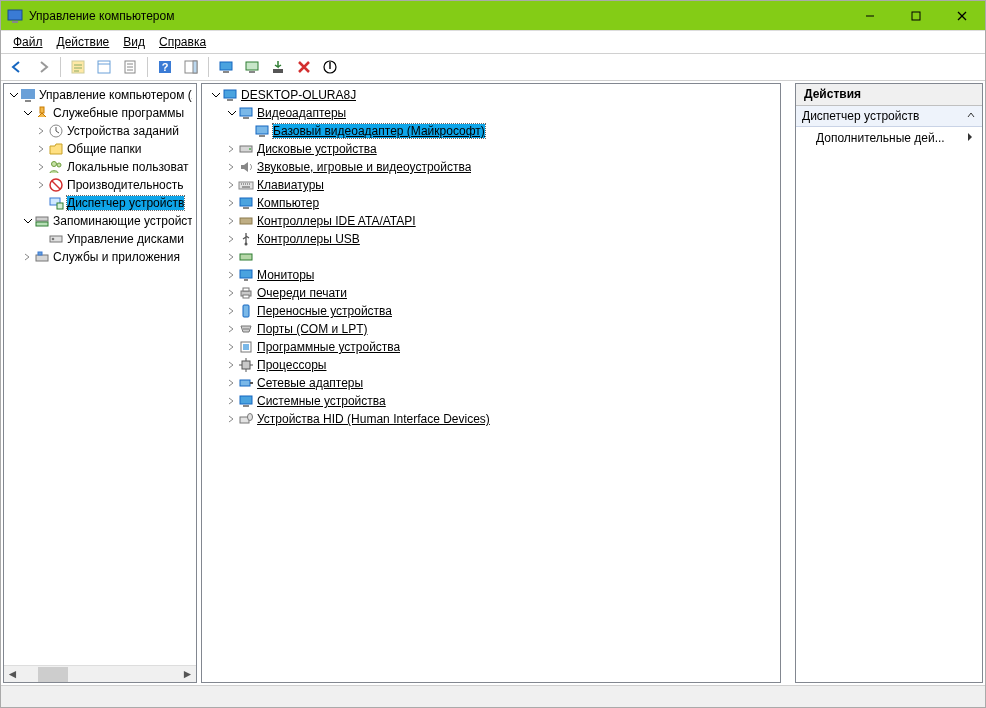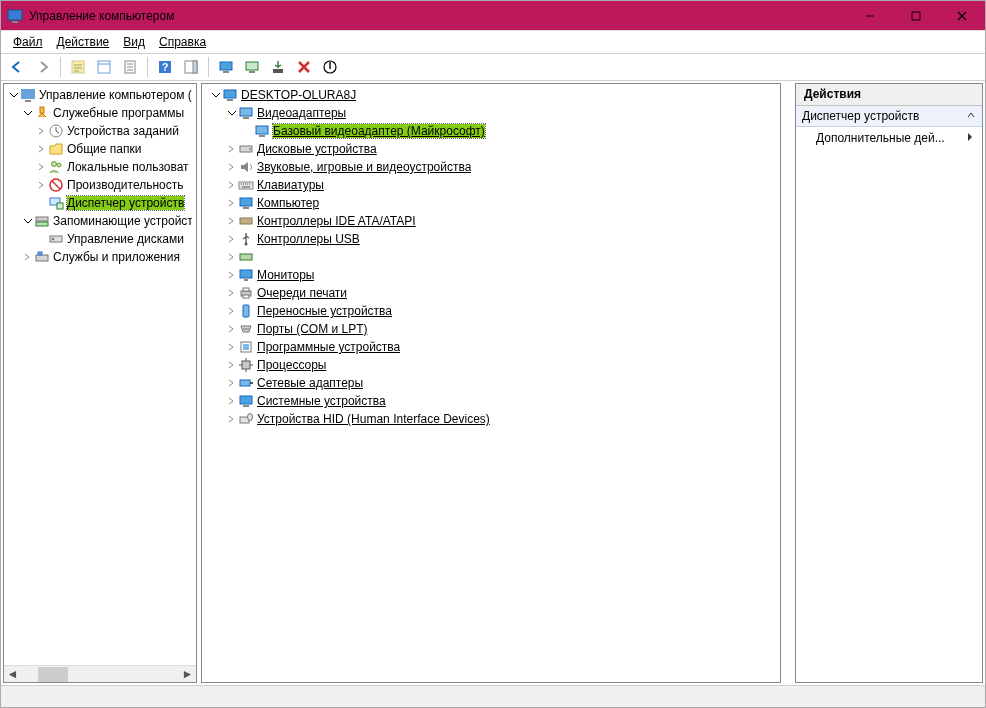--- a/index.html
+++ b/index.html
@@ -16,21 +16,21 @@
     border: 1px solid #aaa;
     overflow: hidden;
   }
   
   .titlebar {
     height: 30px;
     display: flex;
     align-items: center;
     padding-left: 6px;
     border-bottom: 1px solid #ddd;
-    background: #be185d;
+    background: #84cc16;
   }
   .titlebar .app-icon {
     width: 16px; height: 16px; margin-right: 6px;
   }
   .titlebar .title { flex: 0 0 auto; }
   .titlebar .spacer { flex: 1; }
   .win-btn {
     width: 46px; height: 30px;
     display: flex; align-items: center; justify-content: center;
     font-family: inherit; font-size: 12px;
@@ -102,21 +102,21 @@
     flex: 0 0 14px;
     color: #666;
   }
   .node .expander.blank { visibility: hidden; }
   .node .ico {
     width: 16px; height: 16px; margin-right: 3px; flex: 0 0 16px;
     display: flex; align-items: center; justify-content: center;
   }
   .node .lbl { flex: 0 1 auto; overflow: hidden; text-overflow: clip; }
   .node.selected .lbl {
-    background: #84cc16;
+    background: #0ea5e9;
     outline: 1px dotted #666;
   }
 
   
   .hscroll {
     height: 17px; border-top: 1px solid #ddd; background: #f0f0f0;
     display: flex; align-items: center;
   }
   .hscroll .thumb { height: 15px; background: #cdcdcd; margin-left: 17px; width: 30px; }
   .hscroll .arrow { width: 17px; height: 15px; display:flex;align-items:center;justify-content:center;color:#555; }

